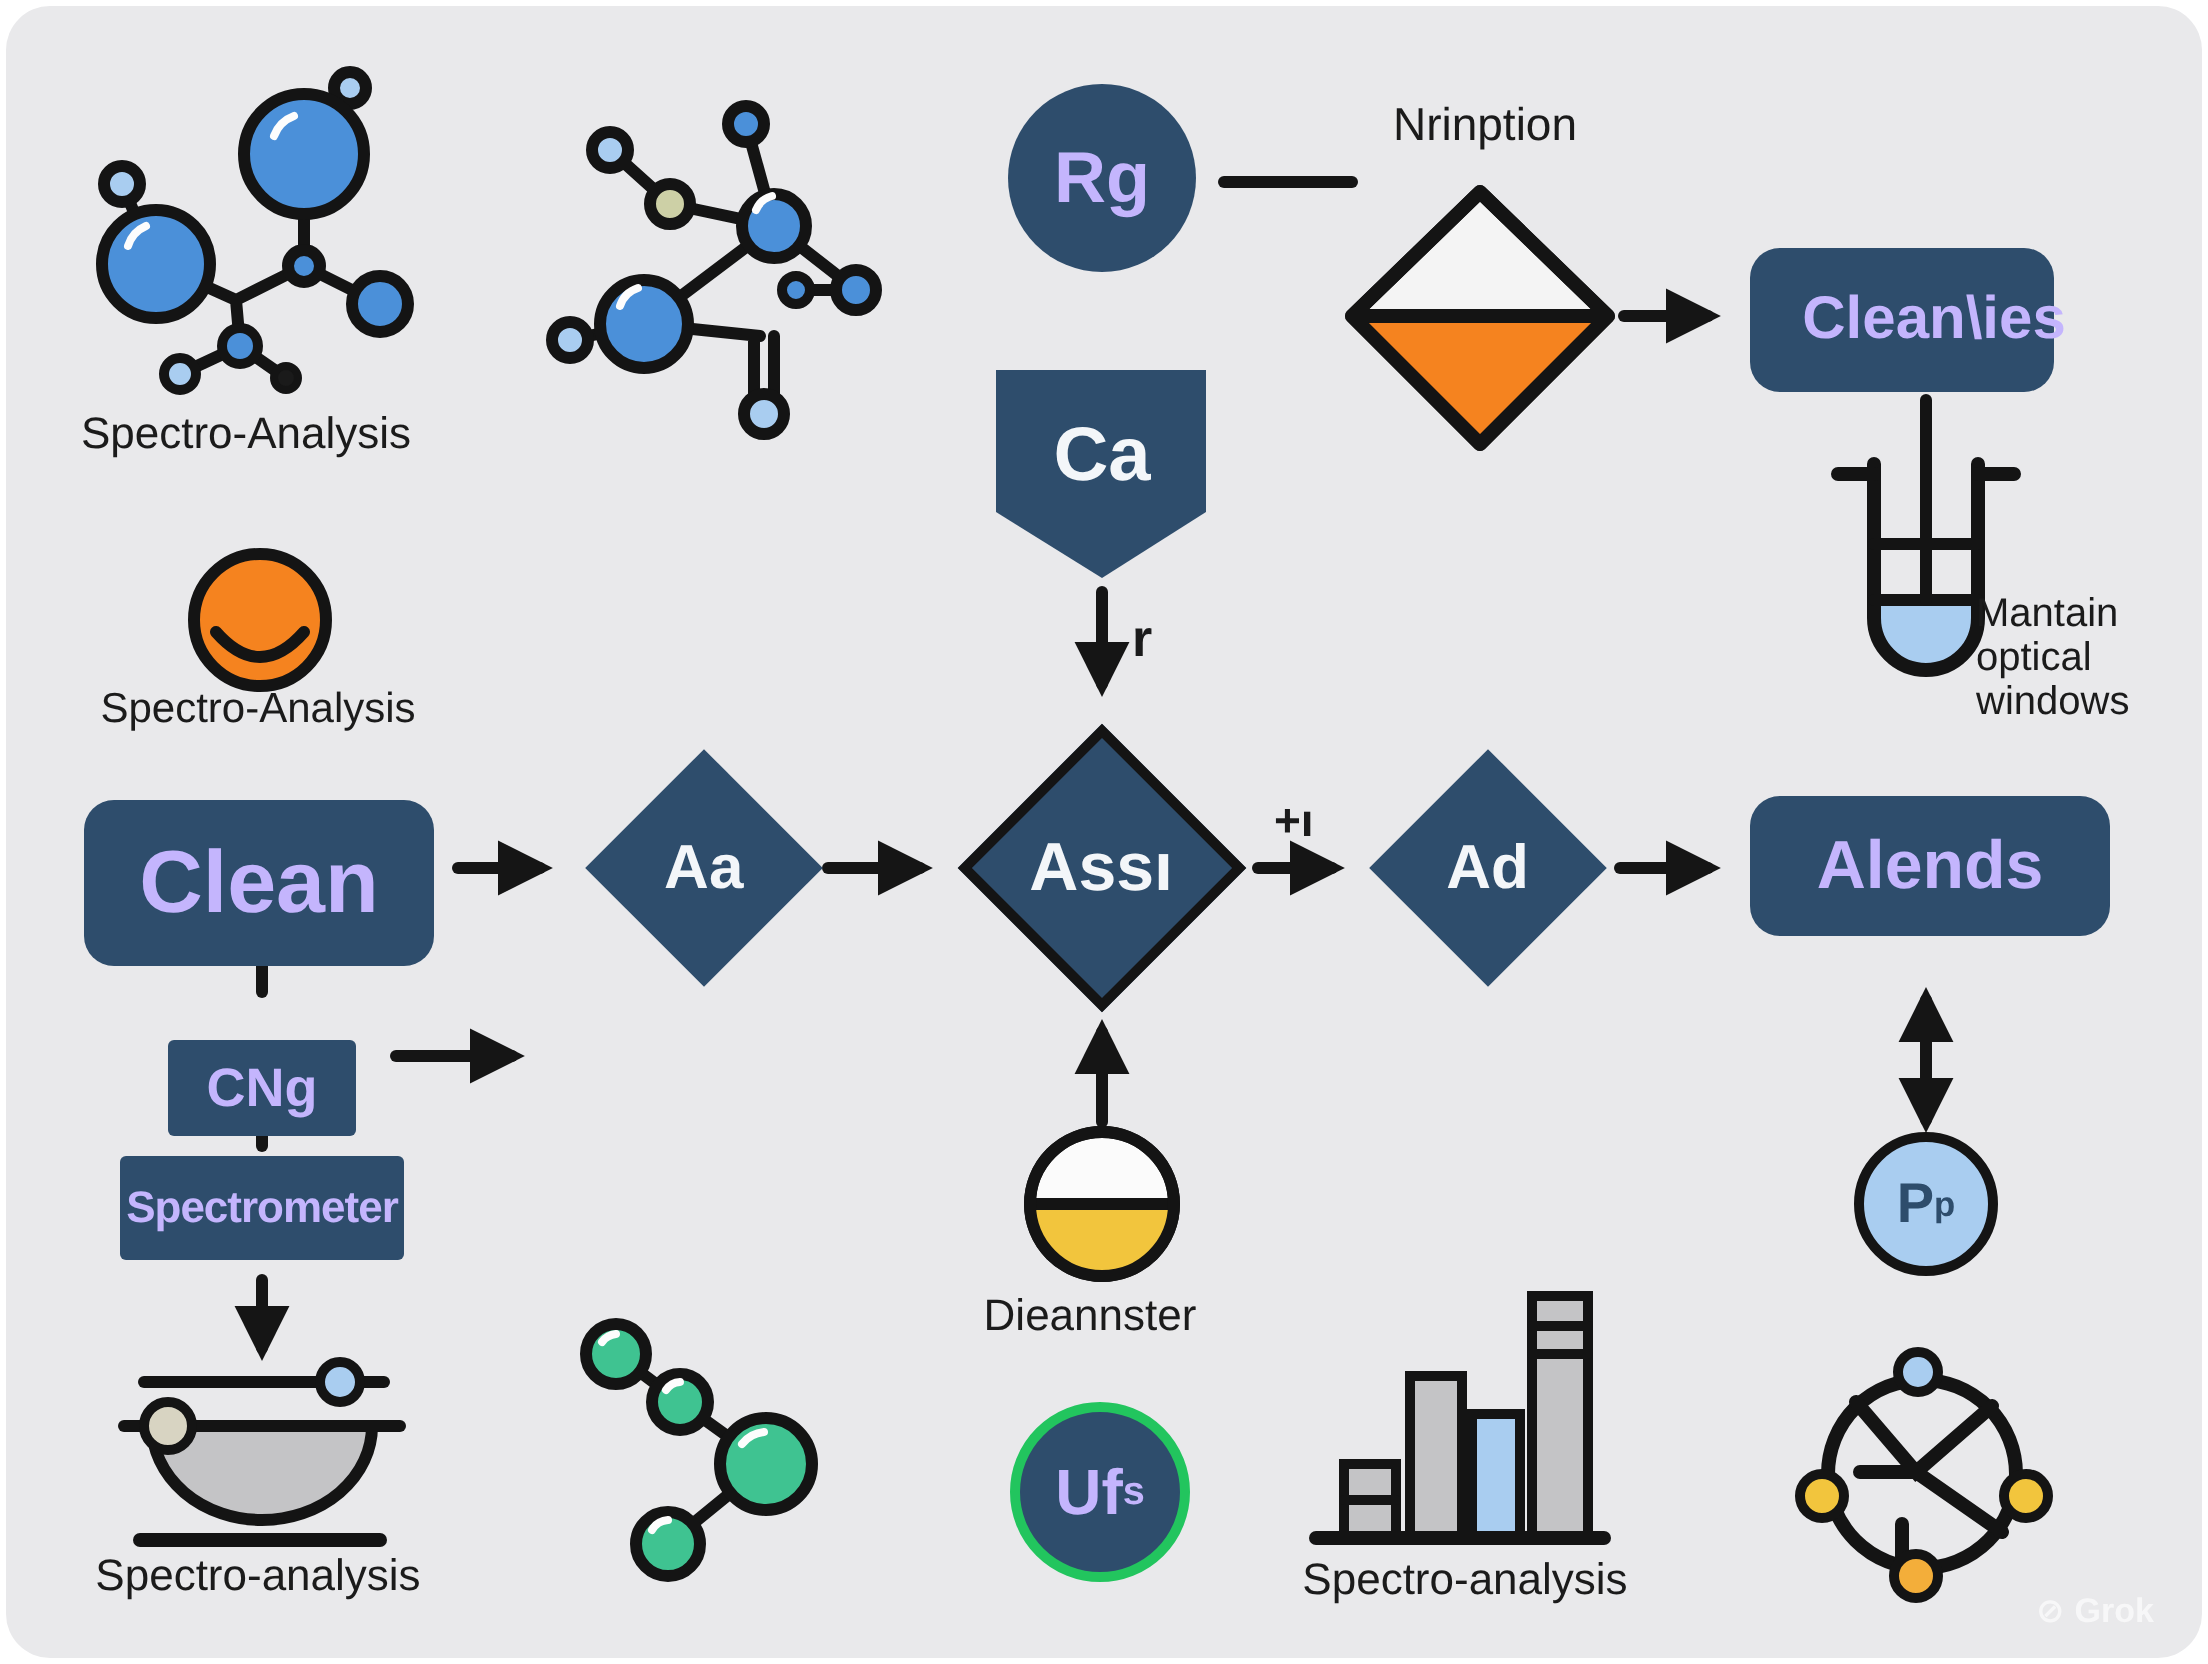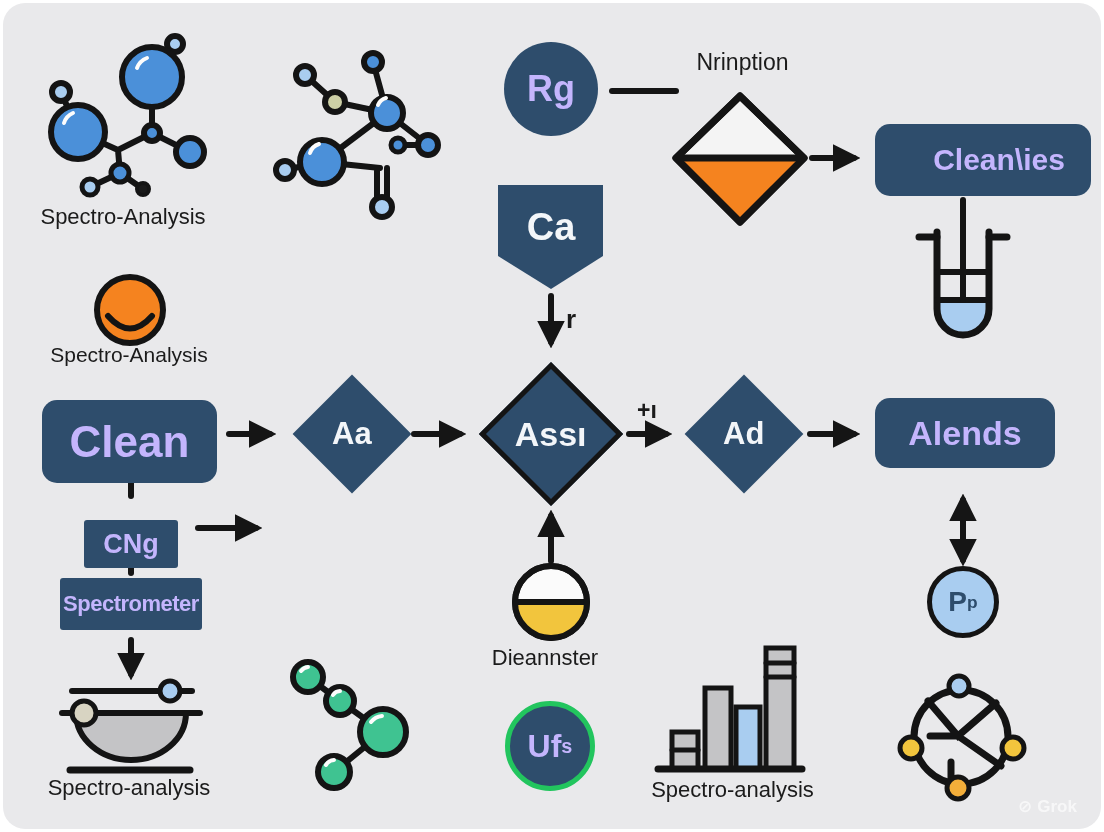--- a/index.html
+++ b/index.html
@@ -149,21 +149,21 @@
       <circle cx="911" cy="748" r="11" style="fill:var(--yellow,#f2c53d)" stroke-width="5"></circle>
       <circle cx="1013" cy="748" r="11" style="fill:var(--yellow,#f2c53d)" stroke-width="5"></circle>
       <circle cx="958" cy="788" r="11" fill="#f3ae3a" stroke-width="5"></circle>
     </g>
   </svg>
 
   <div class="box circle" style="left:504px;top:42px;width:94px;height:94px;font-size:36px;">
       <span>Rg</span>
     </div>
 
-  <div class="box round" style="left:875px;top:124px;width:216px;height:72px;font-size:30px;padding-left:32px;">
+  <div class="box round" style="left:875px;top:124px;width:152px;height:72px;font-size:30px;padding-left:32px;">
       <span>Clean\ies</span>
     </div>
 
   <div class="box round" style="left:42px;top:400px;width:175px;height:83px;font-size:44px;">
       <span>Clean</span>
     </div>
 
   <div class="diamond" style="left:310px;top:392px;width:84px;height:84px;">
       <span style="font-size:31px;">Aa</span>
     </div>
@@ -195,20 +195,23 @@
     </div>
 
   <div class="box circle" style="left:927px;top:566px;width:72px;height:72px;border:5px solid #141414;background:var(--light_blue,#a9cdf0);color:var(--navy,#2e4d6c);font-size:28px;">
       <span>P</span>
       <sub>p</sub>
     </div>
 
   <div class="caption" style="left:18px;top:204px;width:210px;font-size:22px;">Spectro-Analysis</div>
   <div class="caption" style="left:20px;top:343px;width:218px;font-size:21px;">Spectro-Analysis</div>
   <div class="caption" style="left:665px;top:49px;width:155px;font-size:23px;">Nrinption</div>
+  <div class="caption pre" style="left:988px;top:296px;width:112px;font-size:20px;">Mantain
+optical
+windows</div>
   <div class="caption" style="left:472px;top:645px;width:146px;font-size:22px;">Dieannster</div>
   <div class="caption" style="left:24px;top:775px;width:210px;font-size:22px;">Spectro-analysis</div>
   <div class="caption" style="left:645px;top:777px;width:175px;font-size:22px;">Spectro-analysis</div>
 
   <div class="watermark">
     <span>⊘</span>
     <span>Grok</span>
   </div>
 </div>
 

